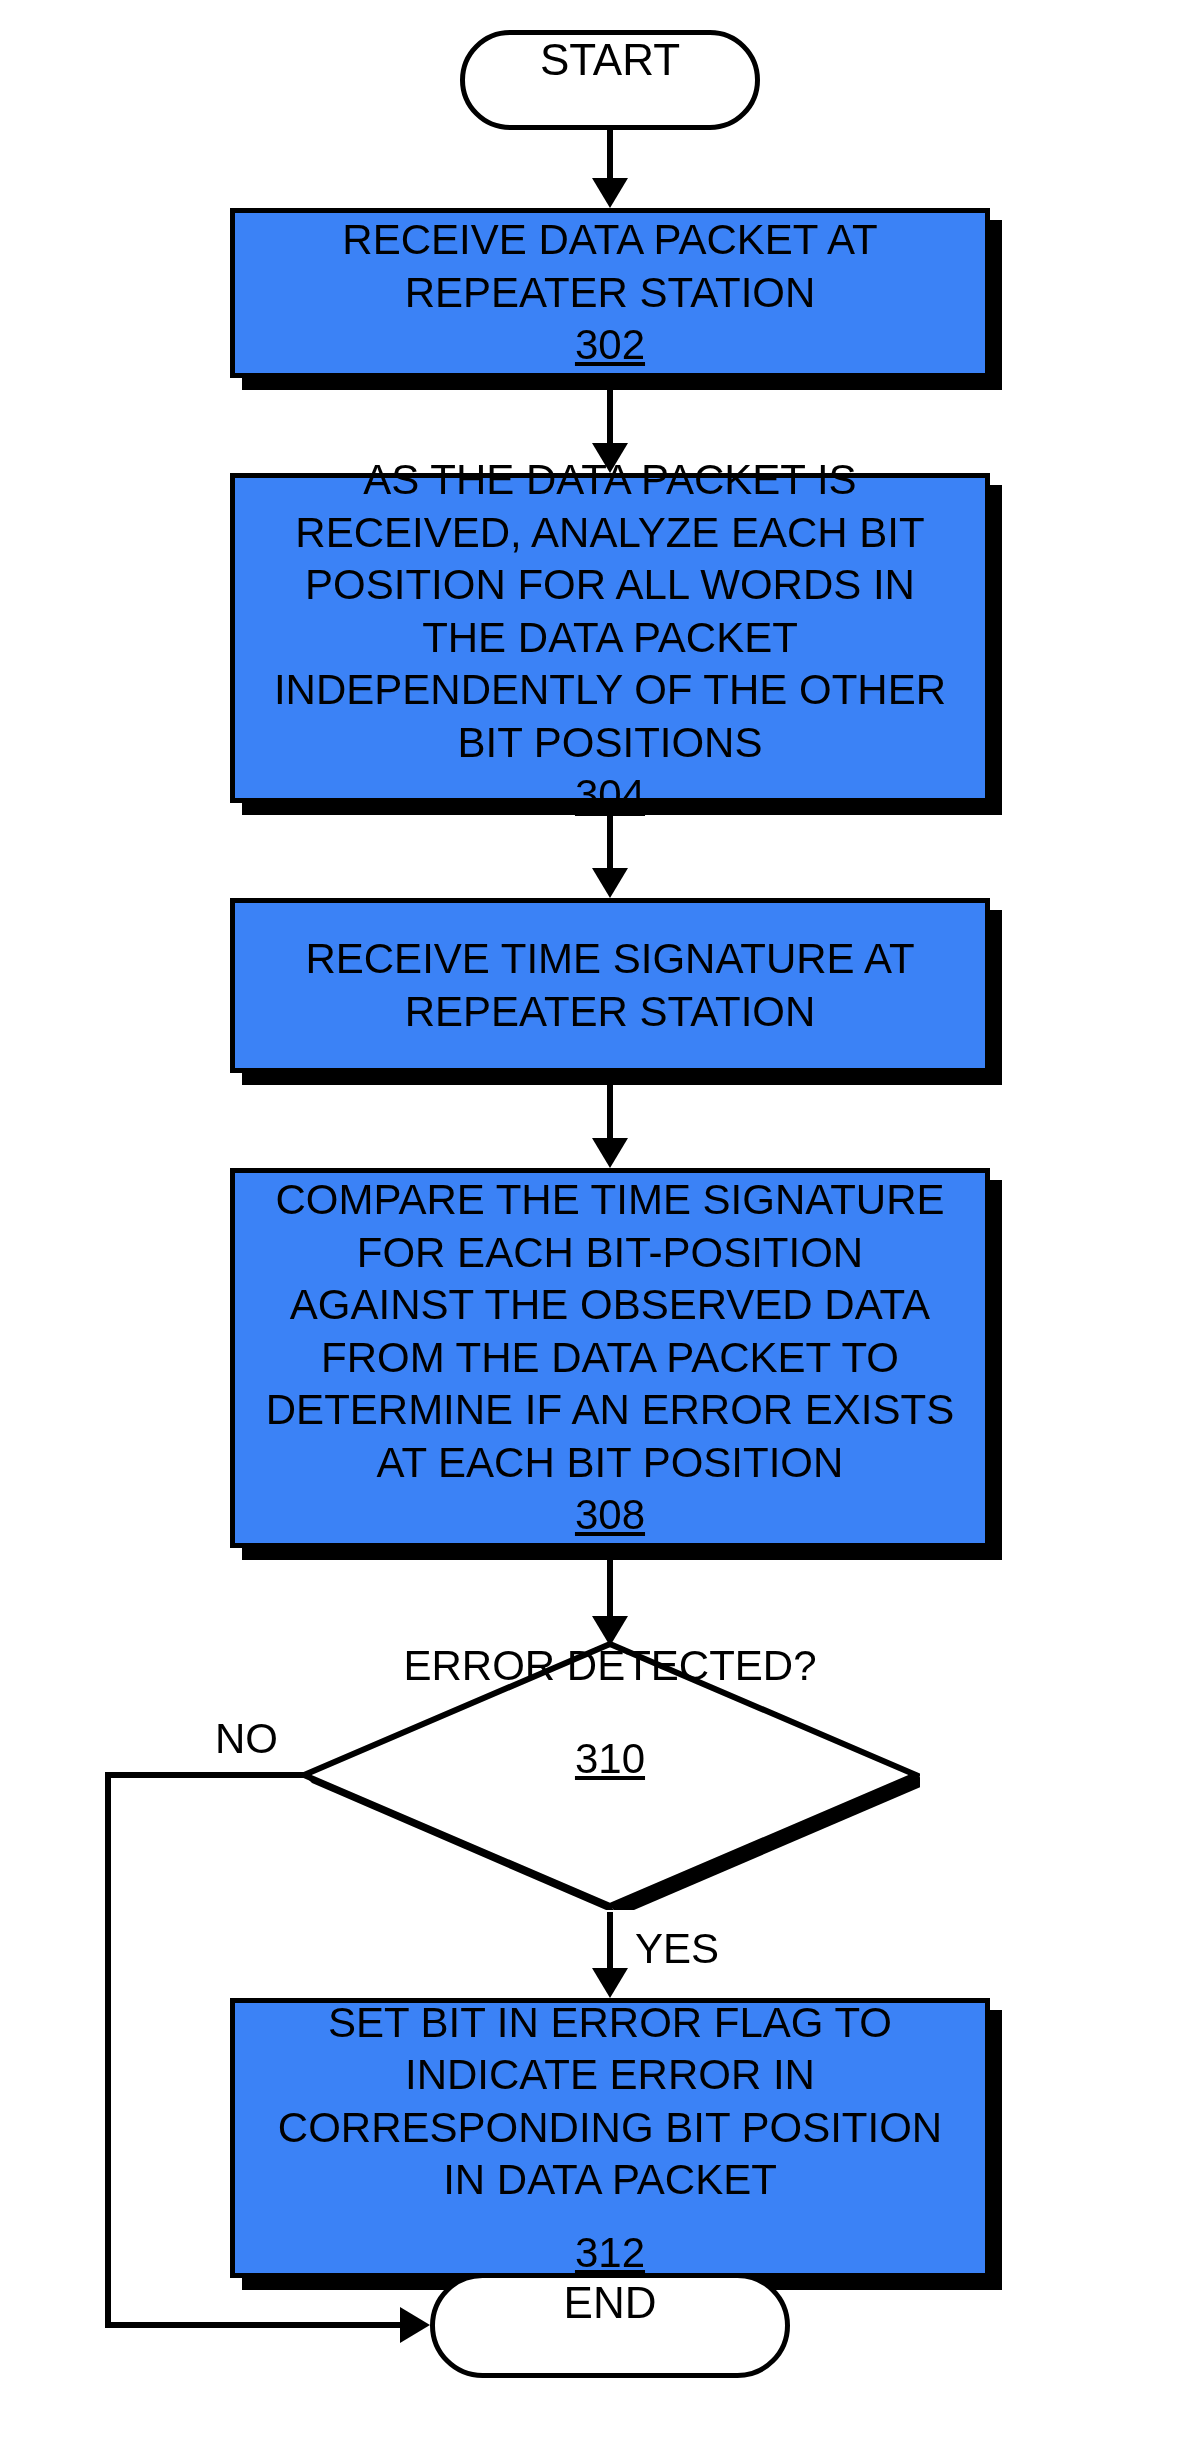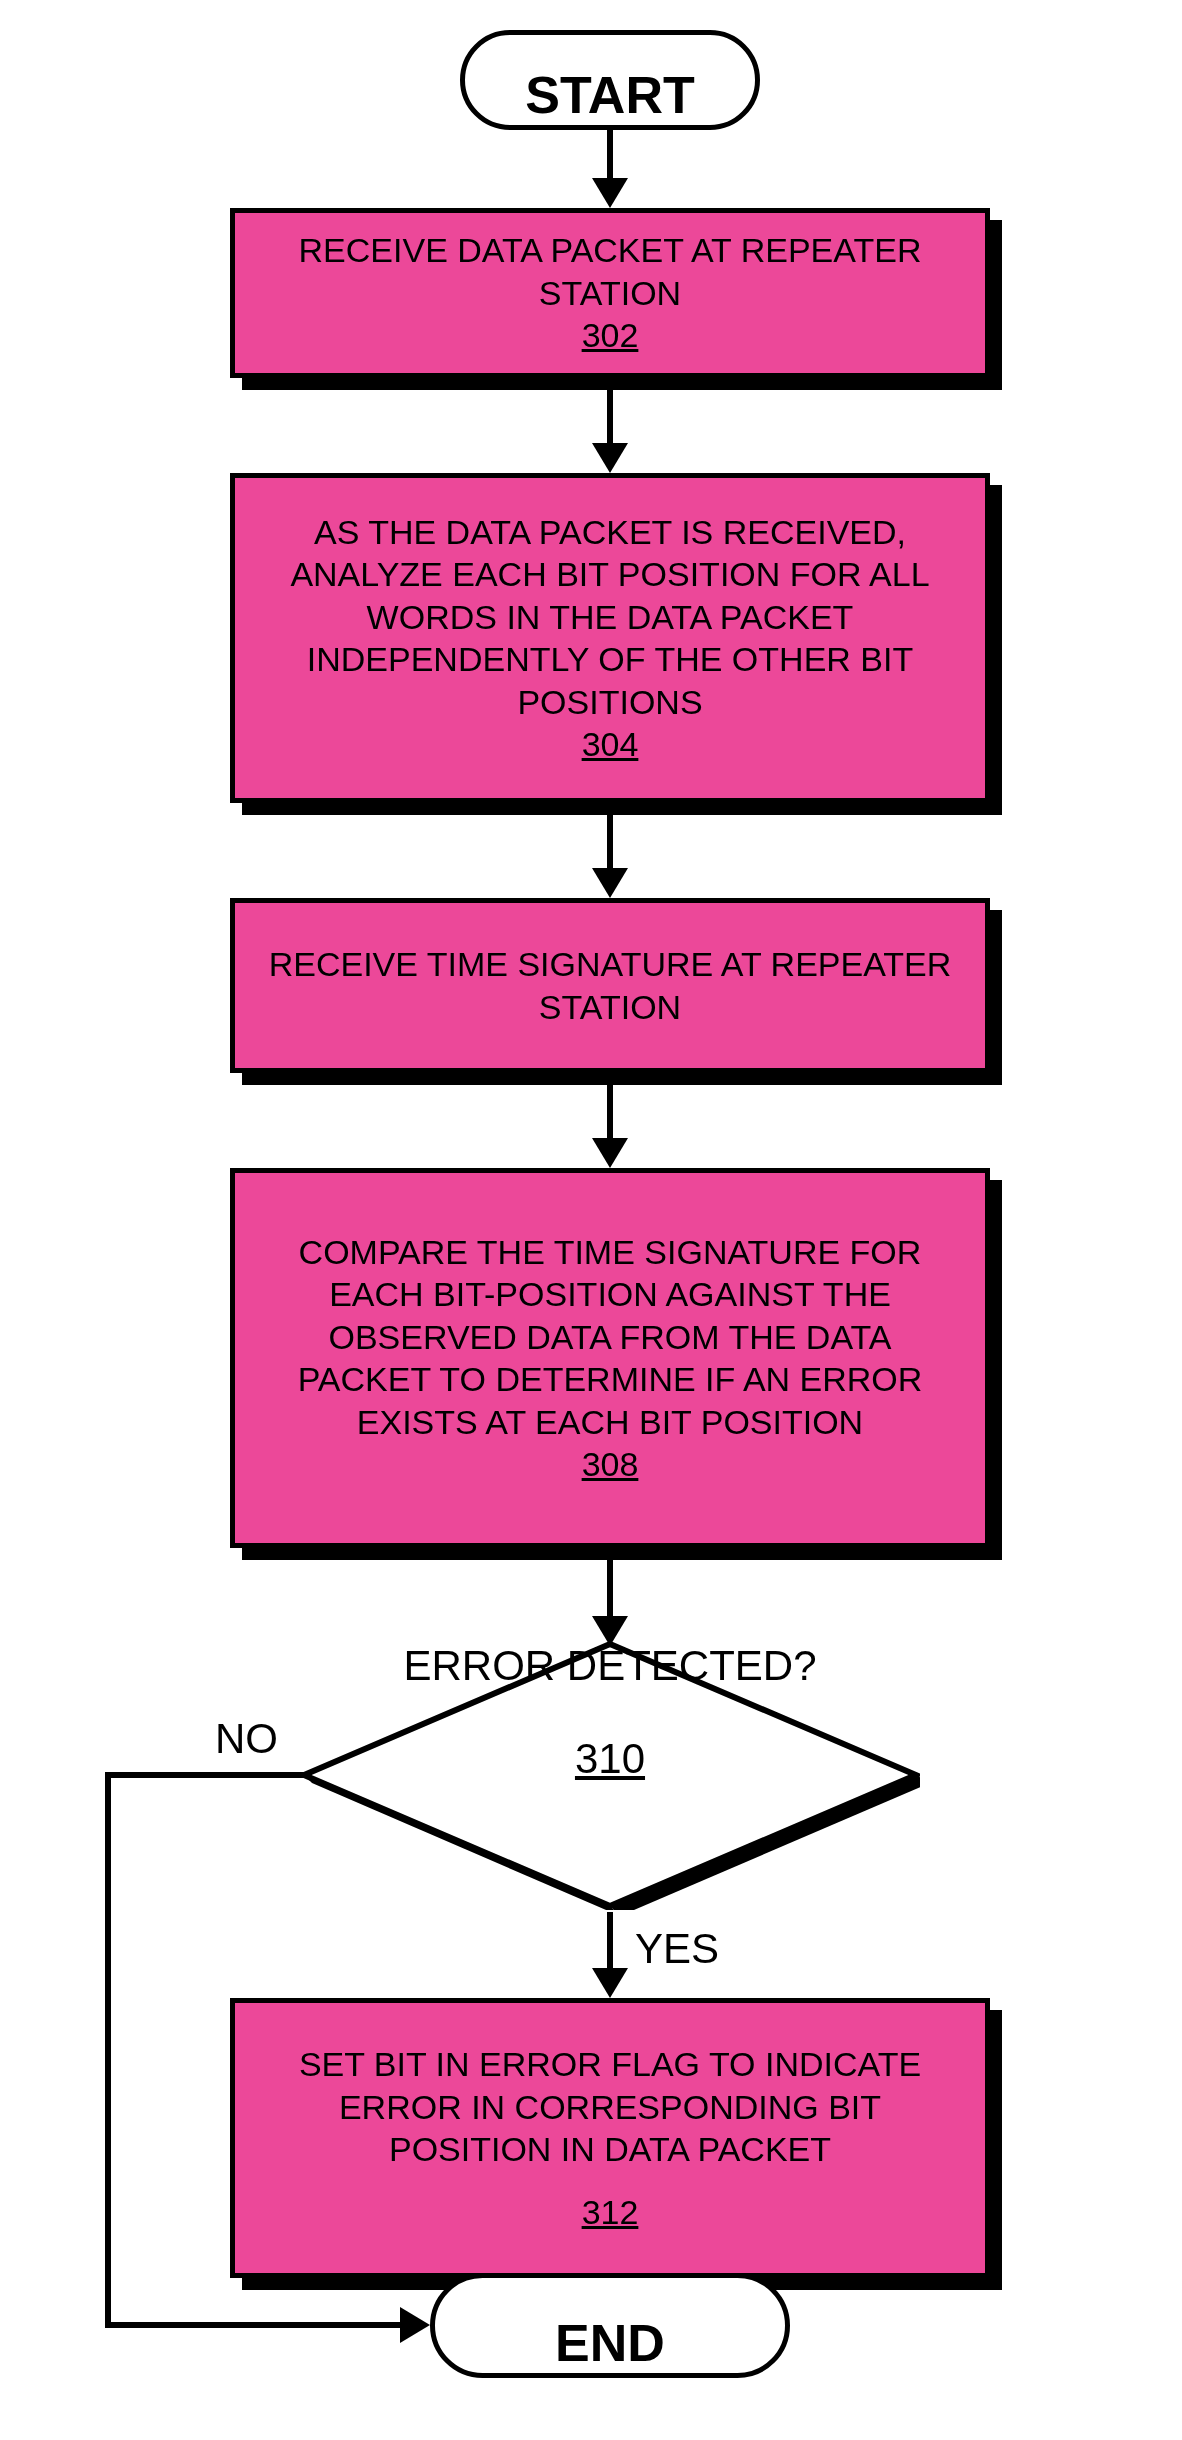--- a/index.html
+++ b/index.html
@@ -9,36 +9,36 @@
     background: #fff;
     font-family: Arial, Helvetica, sans-serif;
     position: relative;
   }
   .terminator {
     position: absolute;
     background: #fff;
     border: 5px solid #000;
     border-radius: 999px;
     display: flex;
-    align-items: flex-end;
+    align-items: flex-start;
     justify-content: center;
     text-align: center;
-    font-weight: 700;
-    font-size: 52px;
+    font-weight: 400;
+    font-size: 44px;
   }
   .process {
     position: absolute;
-    background: #ec4899;
+    background: #3b82f6;
     border: 5px solid #000;
     box-shadow: 12px 12px 0 #000;
     display: flex;
     align-items: center;
     justify-content: flex-start;
     text-align: center;
-    font-size: 34px;
+    font-size: 42px;
     line-height: 1.25;
     padding: 20px 30px;
   }
   .decision-wrap {
     position: absolute;
     display: flex;
     align-items: flex-start;
     justify-content: center;
   }
   .decision-svg {

